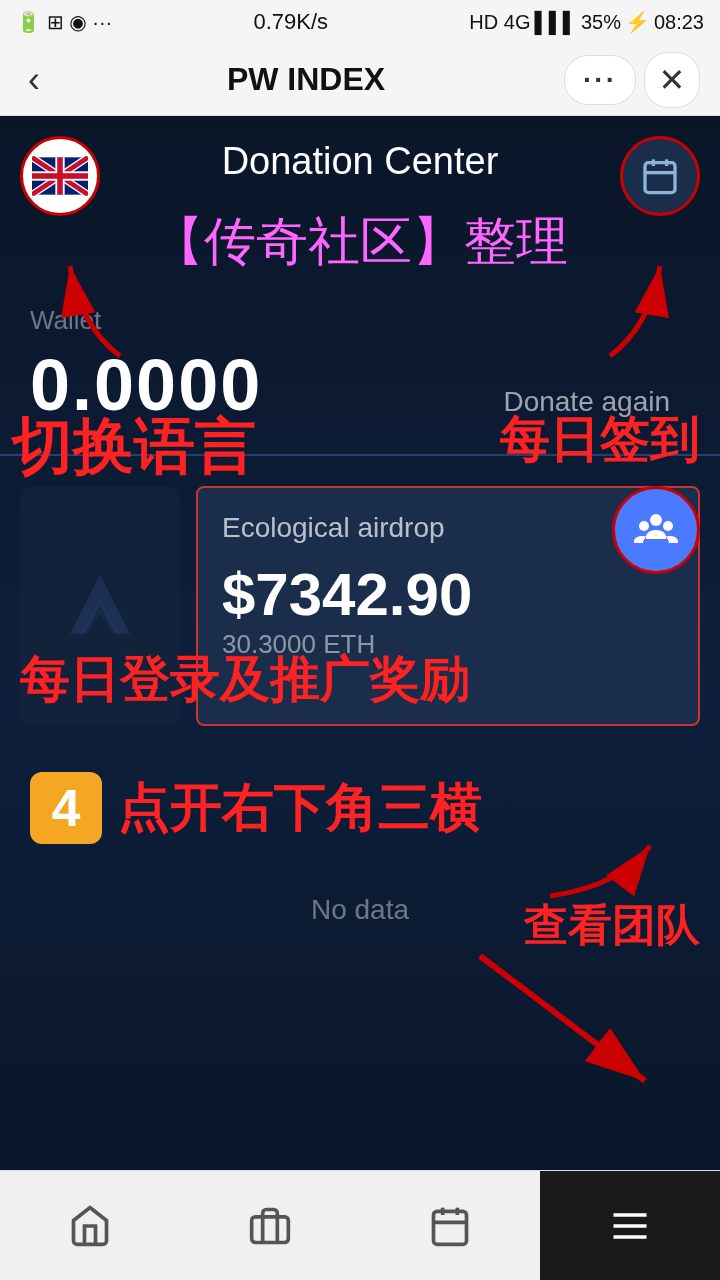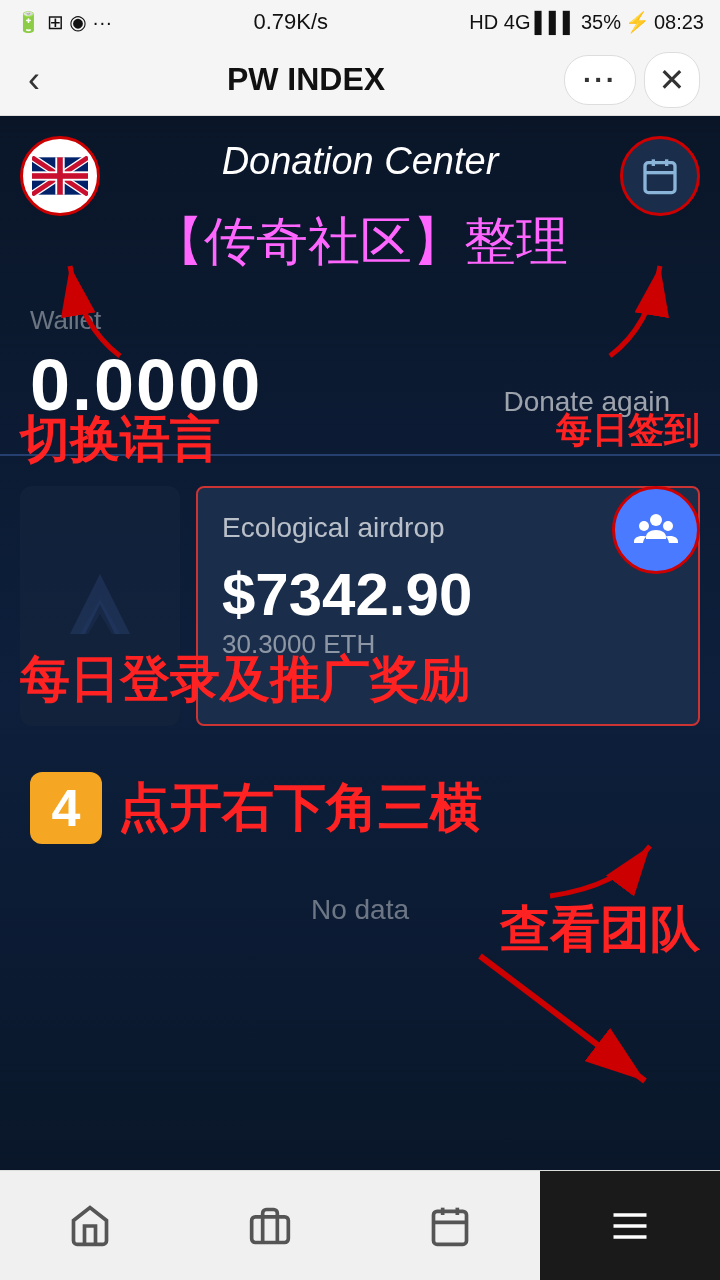--- a/index.html
+++ b/index.html
@@ -87,21 +87,20 @@
       overflow: hidden;
     }
 
     
     .donation-header {
       padding: 24px 20px 16px;
       position: relative;
       display: flex;
       align-items: flex-end;
       justify-content: center;
-      font-style: italic;
     }
     .lang-btn {
       position: absolute;
       left: 20px;
       top: 20px;
       width: 80px;
       height: 80px;
       border-radius: 50%;
       border: 3px solid #cc0000;
       background: white;
@@ -321,34 +320,34 @@
       color: #555;
     }
     .bottom-nav-item.active-dark {
       background: #1a1a1a;
       color: white;
     }
 
     
     .ann-lang {
       position: absolute;
-      left: 20px;
+      left: 12px;
+      top: 290px;
+      font-size: 61px;
+      font-weight: bold;
+      color: #ff2222;
+      z-index: 20;
+      pointer-events: none;
+      white-space: nowrap;
+    }
+    .ann-daily {
+      position: absolute;
+      right: 20px;
       top: 290px;
       font-size: 50px;
-      font-weight: bold;
-      color: #ff2222;
-      z-index: 20;
-      pointer-events: none;
-      white-space: nowrap;
-    }
-    .ann-daily {
-      position: absolute;
-      right: 20px;
-      top: 290px;
-      font-size: 36px;
       font-weight: bold;
       color: #ff2222;
       z-index: 20;
       pointer-events: none;
       white-space: nowrap;
     }
     .ann-login {
       position: absolute;
       left: 20px;
       top: 530px;
@@ -356,21 +355,21 @@
       font-weight: bold;
       color: #ff2222;
       z-index: 20;
       pointer-events: none;
       white-space: nowrap;
     }
     .ann-team {
       position: absolute;
       right: 20px;
       top: 780px;
-      font-size: 50px;
+      font-size: 44px;
       font-weight: bold;
       color: #ff2222;
       z-index: 20;
       pointer-events: none;
       white-space: nowrap;
     }
 
     
     .arrow-to-lang {
       position: absolute;

